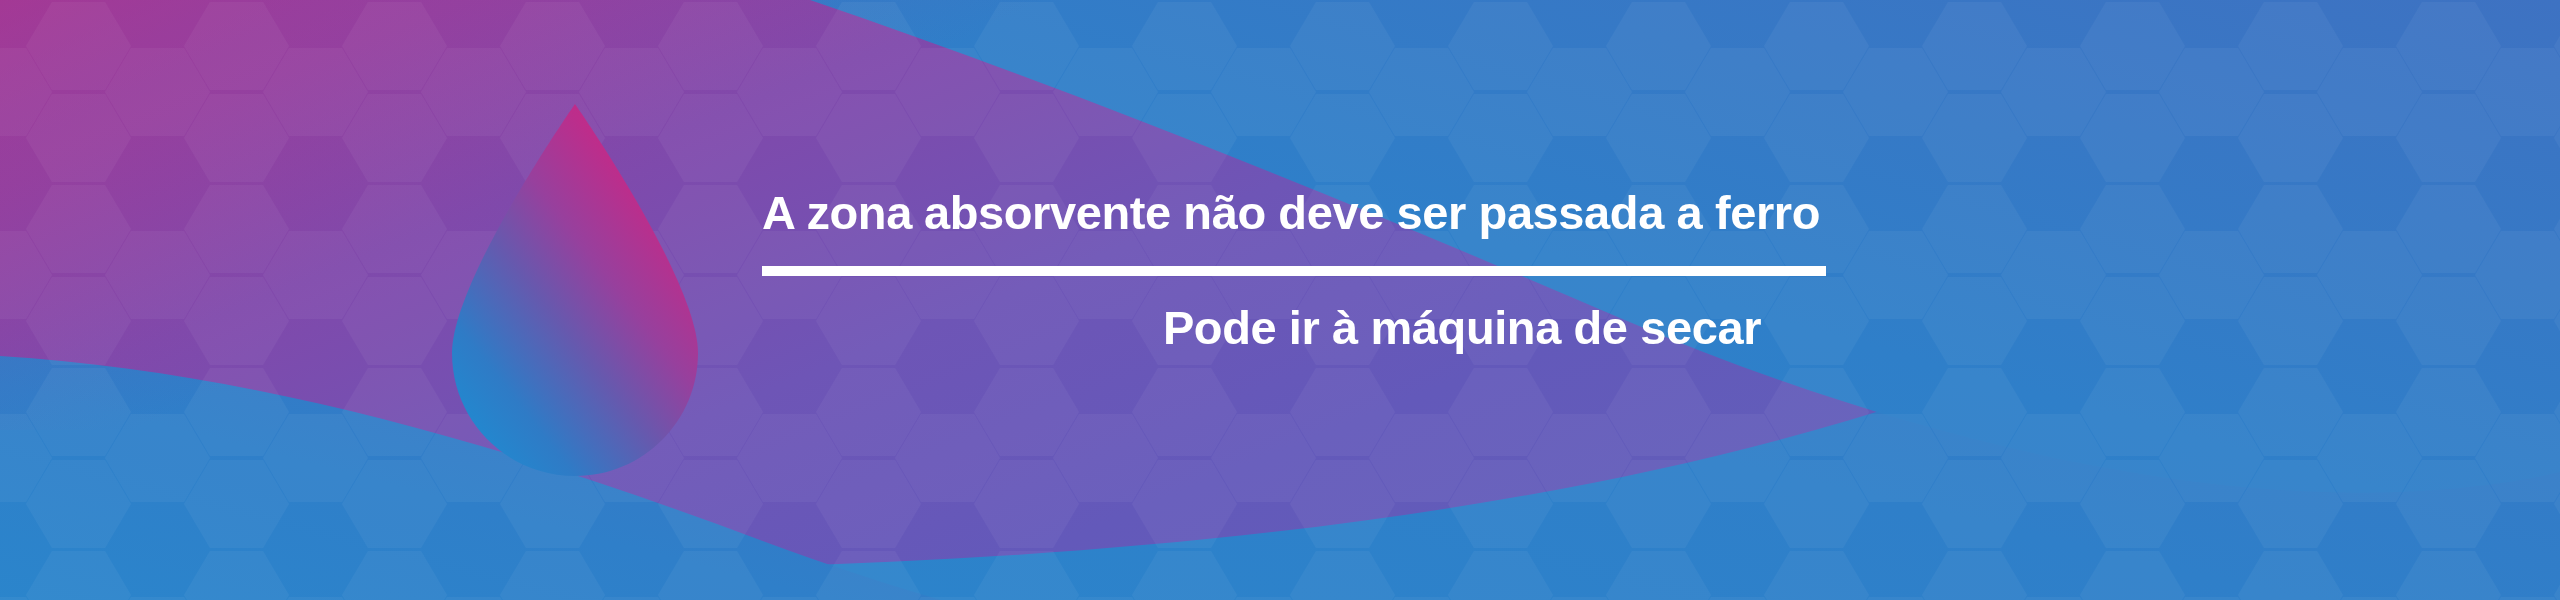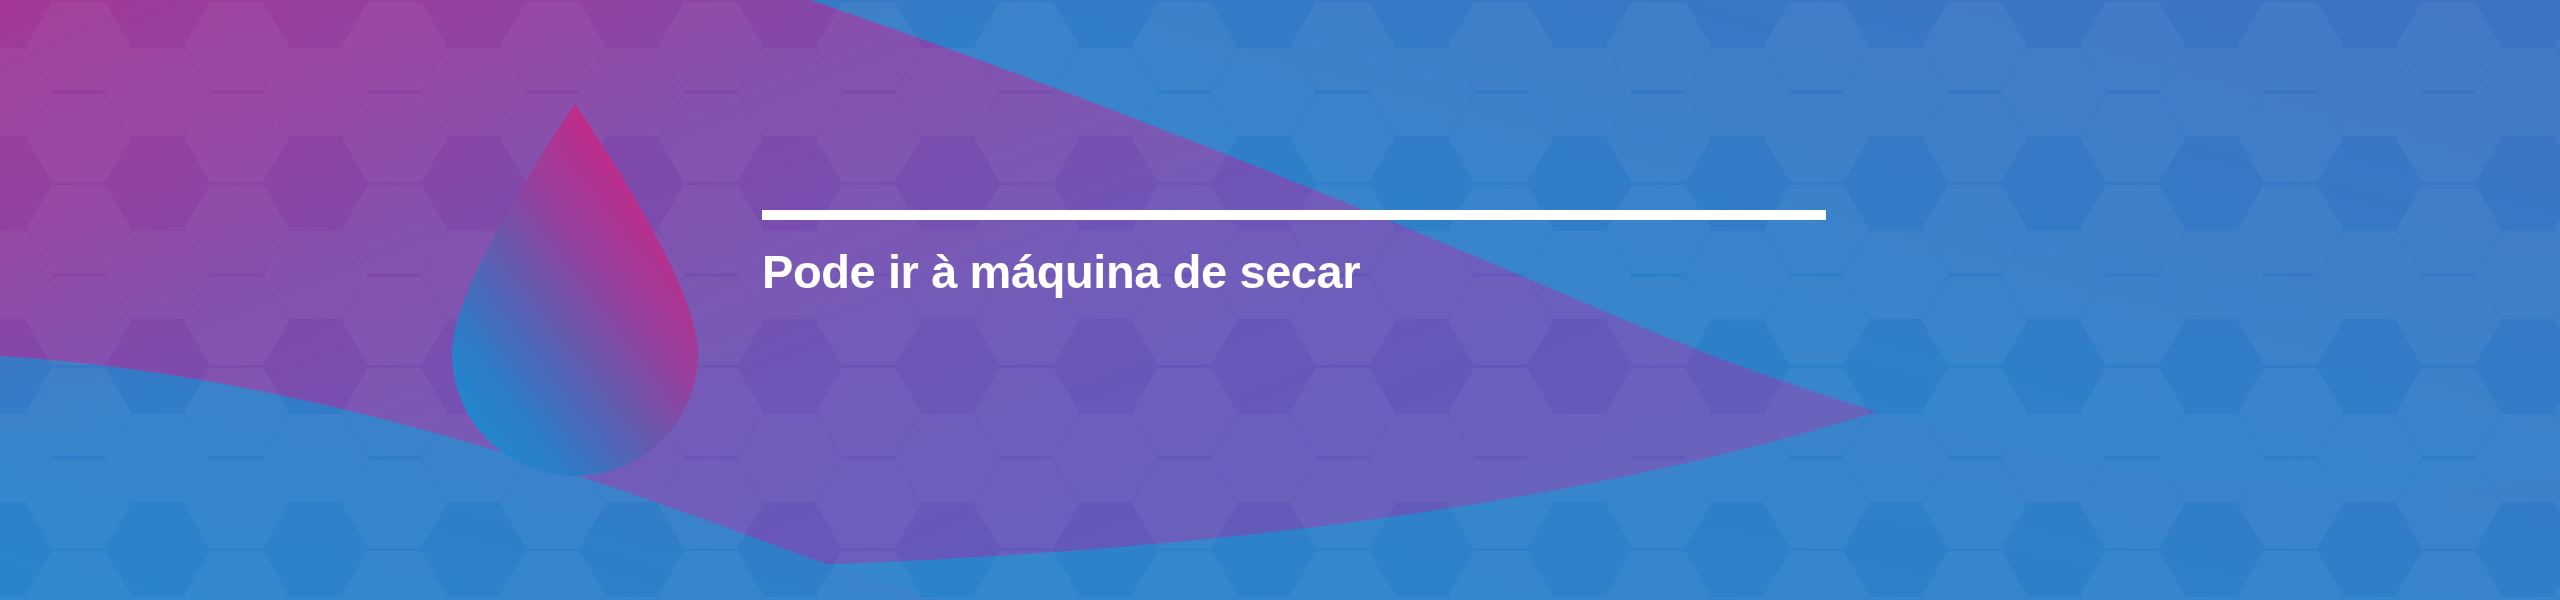--- a/index.html
+++ b/index.html
@@ -73,20 +73,21 @@
 
   .subline {
     margin: 0;
     color: #ffffff;
     font-family: "Liberation Sans", sans-serif;
     font-weight: bold;
     font-size: 47px;
     line-height: 56px;
     letter-spacing: -0.4px;
     white-space: nowrap;
+    text-align: center;
   }
 </style>
 </head>
 <body>
 
 <div class="banner">
 
   <svg class="banner-bg" viewBox="0 0 2560 600" preserveAspectRatio="none">
     <defs>
 
@@ -174,20 +175,23 @@
 
     <svg class="droplet" viewBox="0 0 246 372">
       <path fill="url(#gDrop)" d="M 123,0
                C 123,0 246,176 246,249
                C 246,317 191,372 123,372
                C 55,372 0,317 0,249
                C 0,176 123,0 123,0 Z"></path>
     </svg>
 
     <div class="text-block">
+      <p class="headline">
+        <span>A zona</span><span class="gap"></span><span>absorvente não deve ser passada a ferro</span>
+      </p>
 
       <div class="divider"></div>
 
       <p class="subline">Pode ir à máquina de secar</p>
     </div>
 
   </div>
 </div>
 
 </body></html>

